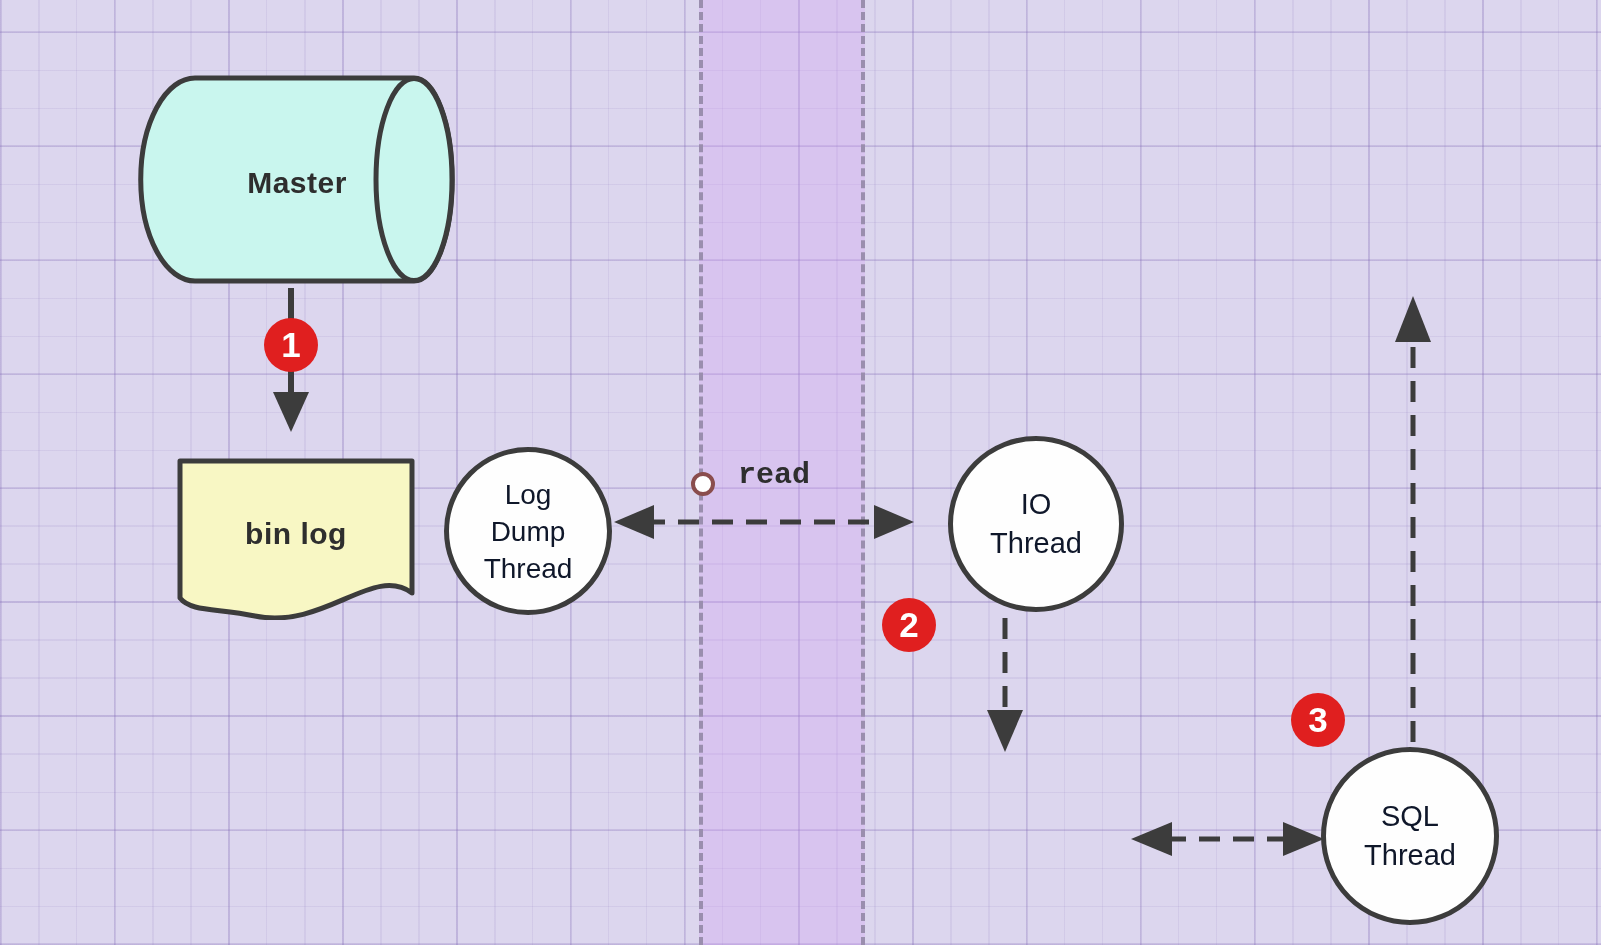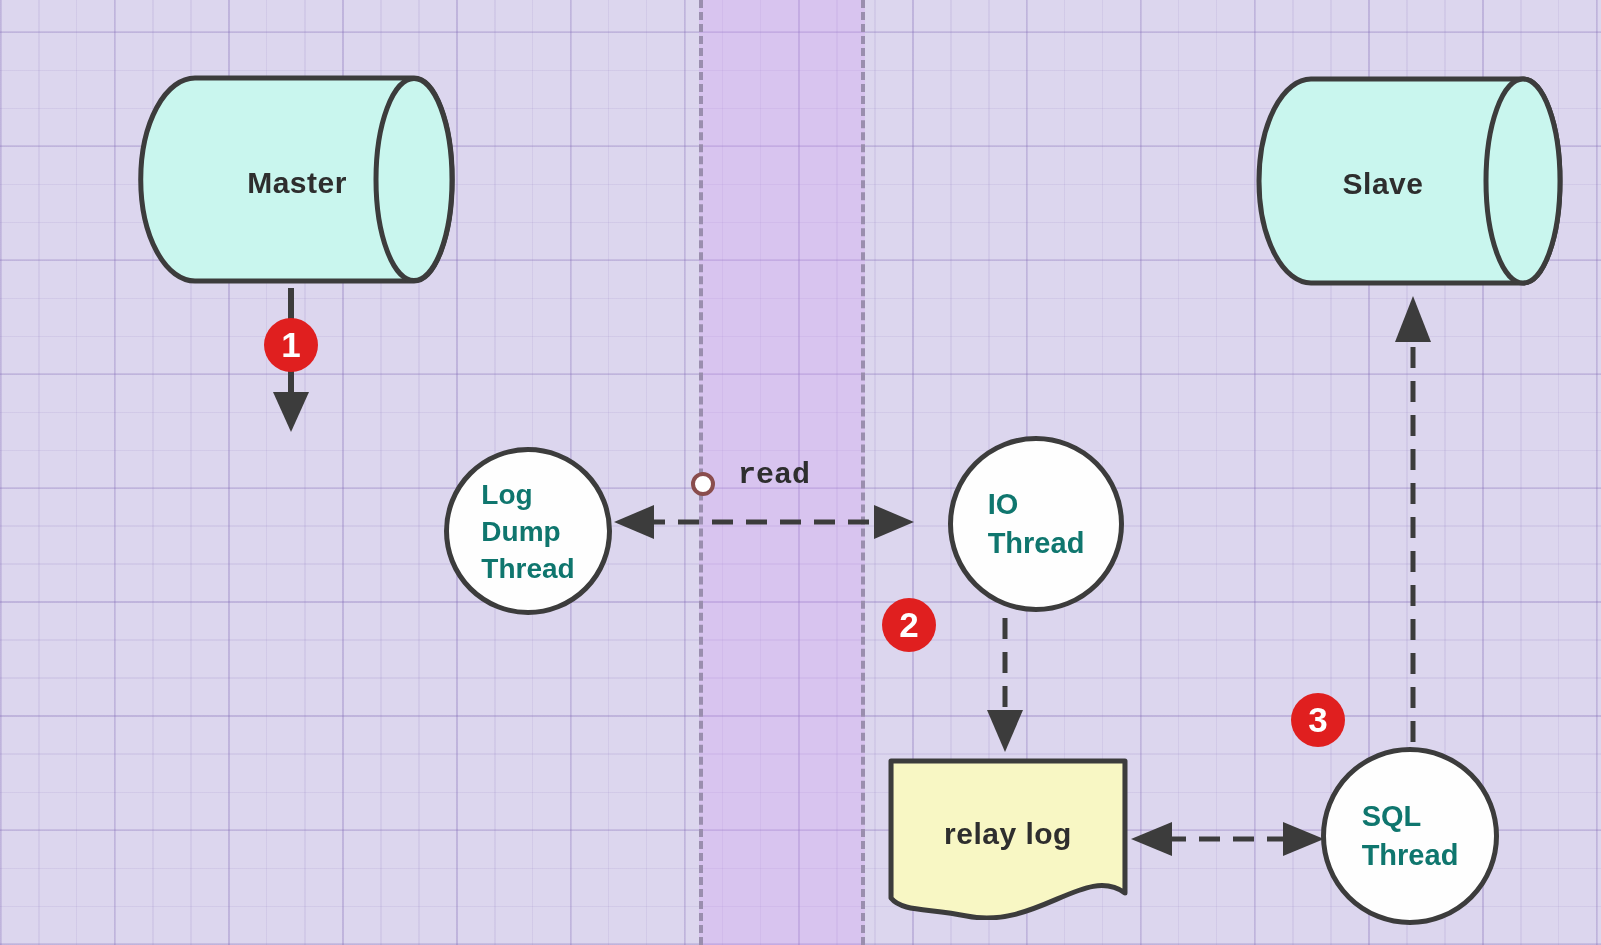--- a/index.html
+++ b/index.html
@@ -34,22 +34,22 @@
     font-weight:700;font-size:30px;color:#2e2e2e;
     letter-spacing:0.5px;
   }
   .circle-node{
     position:absolute;border-radius:50%;
     background:#fefefe;border:5px solid #3c3c3c;
     box-sizing:border-box;
     display:flex;align-items:center;justify-content:center;
   }
   .thread-label{
-    text-align:left;
-    font-weight:700;font-size:29px;line-height:39px;color:#0f766e;
+    text-align:center;
+    font-weight:400;font-size:29px;line-height:39px;color:#0f172a;
   }
   .badge{
     position:absolute;width:54px;height:54px;border-radius:50%;
     background:#e01f1f;color:#ffffff;
     display:flex;align-items:center;justify-content:center;
     font-size:35px;font-weight:700;
   }
   .edge-label{
     position:absolute;
     font-weight:700;font-size:30px;color:#2e2e2e;font-family:Liberation Mono, monospace;
@@ -95,35 +95,28 @@
   </svg>
 
   <div class="node" style="left:137px;top:74px;width:320px;height:211px;">
     <svg width="320" height="211" viewBox="0 0 320 211">
       <path d="M 58,4 H 277 A 38 101 0 0 1 277,207 H 58 A 54 101 0 0 1 58,4 Z" fill="#c9f6ee" stroke="#3c3c3c" stroke-width="5" stroke-linejoin="round"></path>
       <ellipse cx="277" cy="105.5" rx="38" ry="101" fill="#c9f6ee" stroke="#3c3c3c" stroke-width="5"></ellipse>
     </svg>
     <div class="node-label" style="padding-top:6px;">Master</div>
   </div>
 
-  <div class="node" style="left:1255px;top:75px;width:310px;height:212px;">
-    <svg width="310" height="212" viewBox="0 0 310 212">
-      <path d="M 56,4 H 268 A 37 102 0 0 1 268,208 H 56 A 52 102 0 0 1 56,4 Z" fill="#c9f6ee" stroke="#3c3c3c" stroke-width="5" stroke-linejoin="round"></path>
-      <ellipse cx="268" cy="106" rx="37" ry="102" fill="#c9f6ee" stroke="#3c3c3c" stroke-width="5"></ellipse>
+
+  <div class="node" style="left:177px;top:458px;width:238px;height:162px;">
+    <svg width="238" height="162" viewBox="0 0 238 162">
+      <path d="M 3,3 H 235 V 135 C 196,106 148,172 78,158 C 40,150 14,154 3,140 Z" fill="#f8f7c4" stroke="#3c3c3c" stroke-width="5" stroke-linejoin="round"></path>
     </svg>
-    <div class="node-label" style="padding-right:54px;padding-top:6px;">Slave</div>
+    <div class="node-label" style="padding-bottom:10px;">bin log</div>
   </div>
 
-
-  <div class="node" style="left:888px;top:758px;width:240px;height:162px;">
-    <svg width="240" height="162" viewBox="0 0 238 162" preserveAspectRatio="none">
-      <path d="M 3,3 H 235 V 135 C 196,106 148,172 78,158 C 40,150 14,154 3,140 Z" fill="#f8f7c4" stroke="#3c3c3c" stroke-width="5" stroke-linejoin="round"></path>
-    </svg>
-    <div class="node-label" style="padding-bottom:10px;">relay log</div>
-  </div>
 
   <div class="circle-node" style="left:444px;top:447px;width:168px;height:168px;">
     <div class="thread-label" style="font-size:28px;line-height:37px;">
       <div>Log</div>
       <div>Dump</div>
       <div>Thread</div>
     </div>
   </div>
 
   <div class="circle-node" style="left:948px;top:436px;width:176px;height:176px;">

